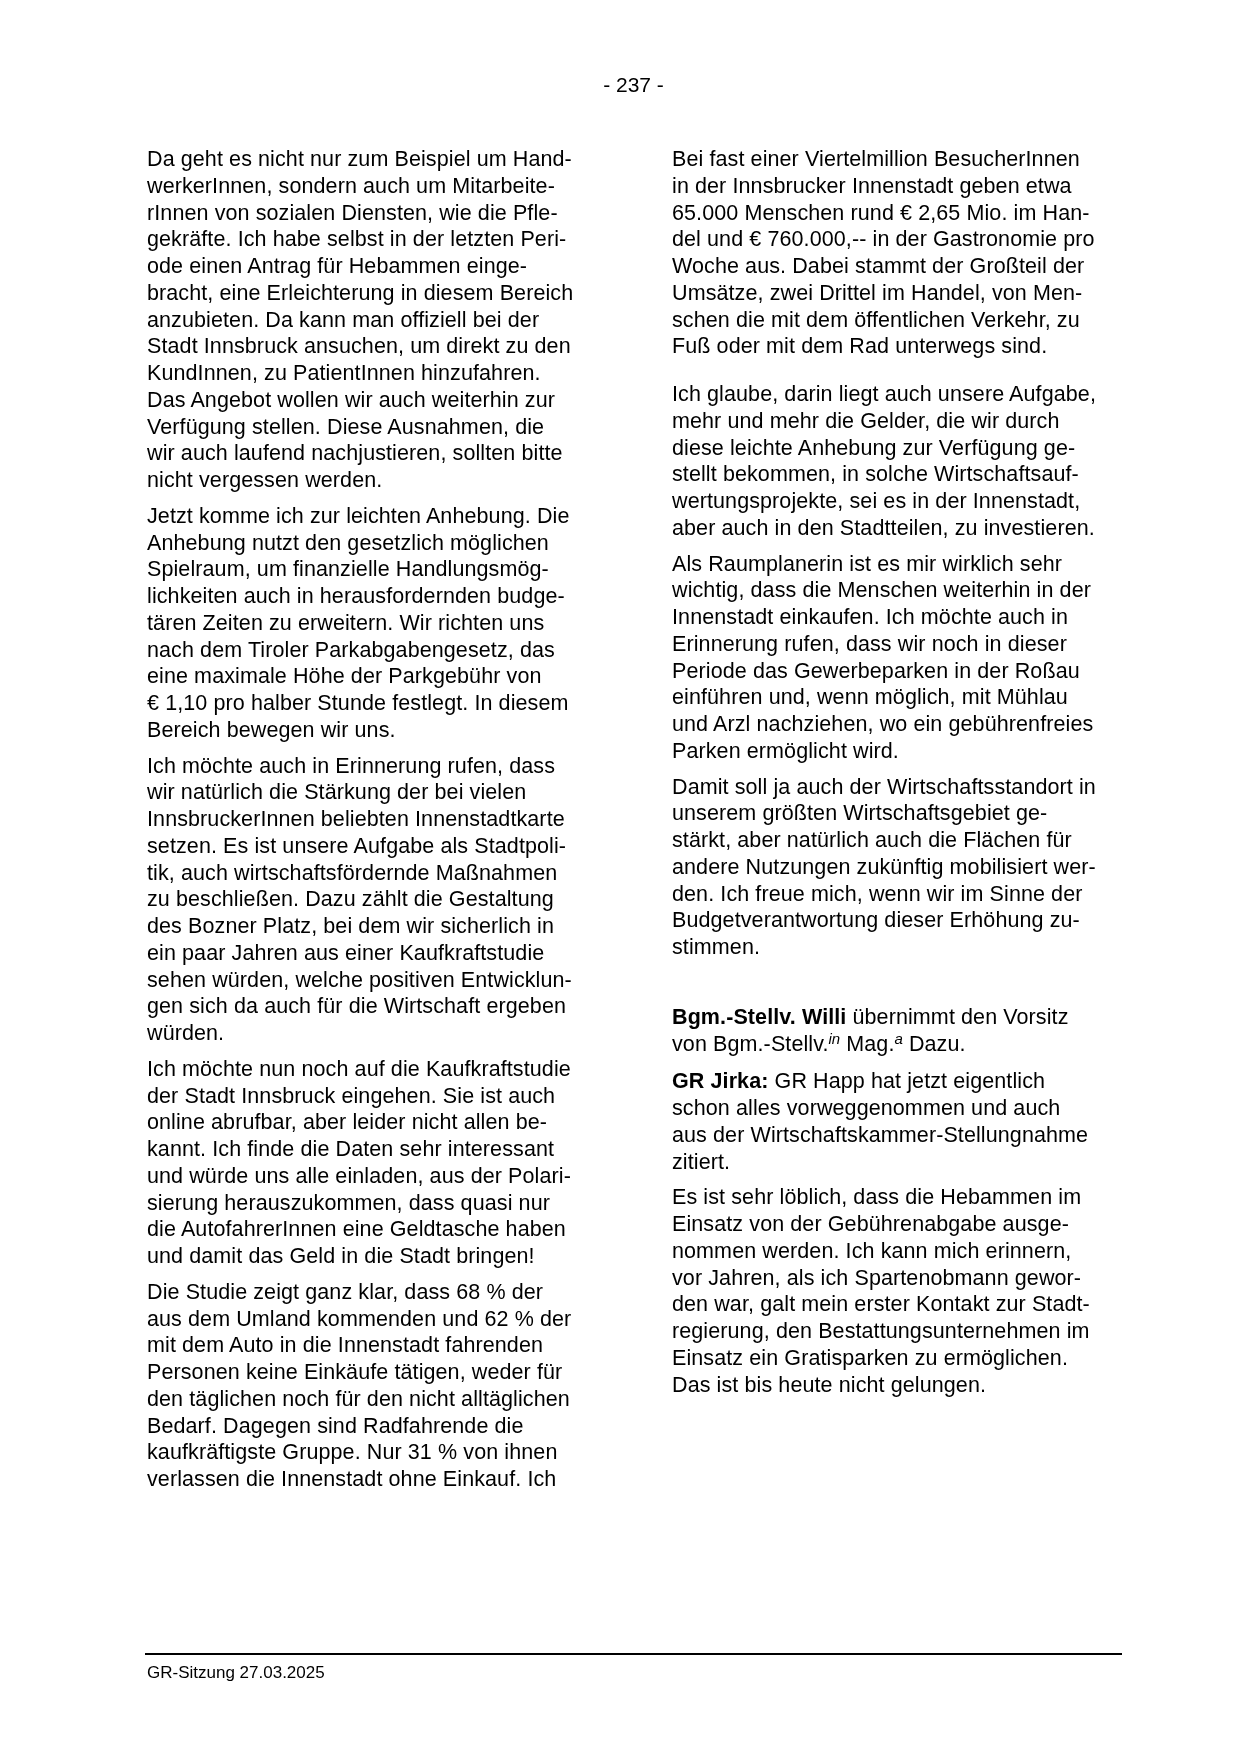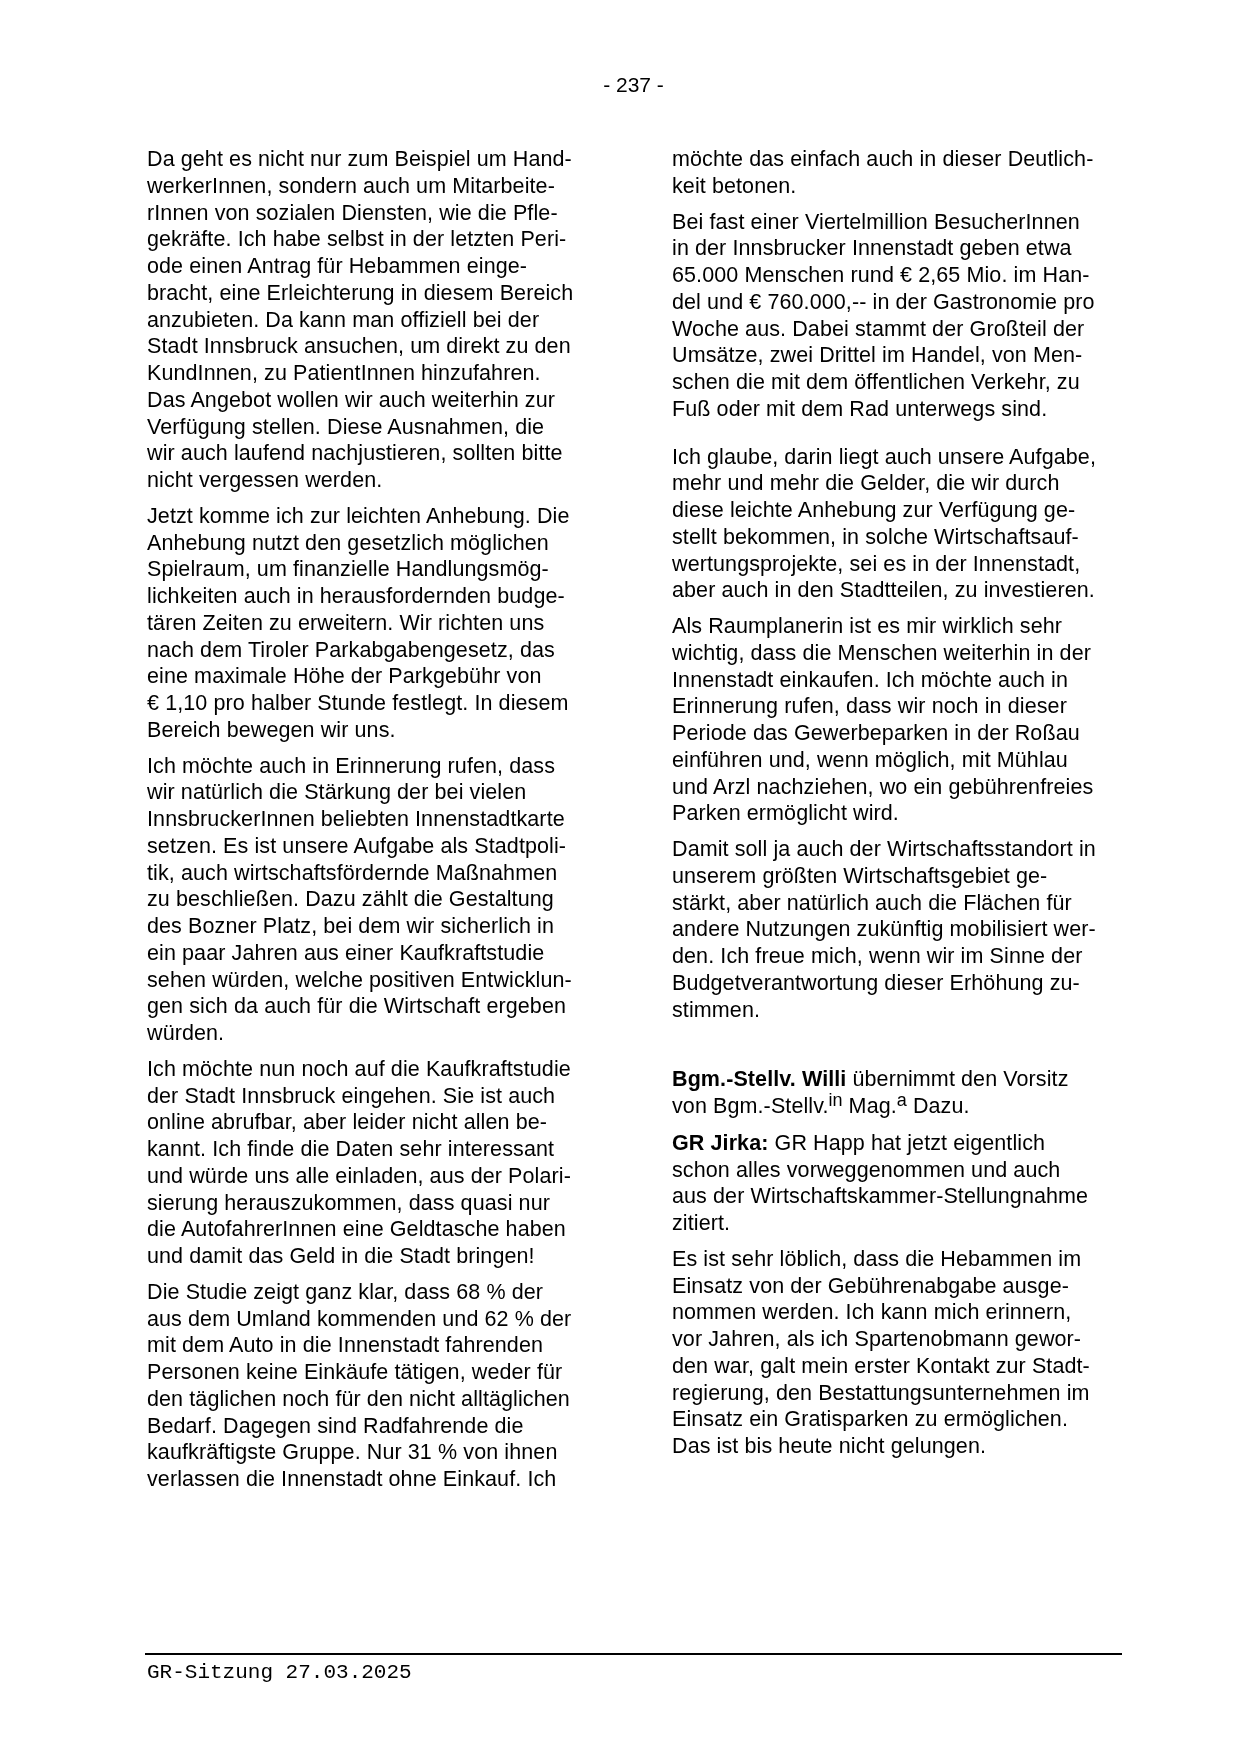--- a/index.html
+++ b/index.html
@@ -38,41 +38,41 @@
     font-size: 21.5px;
     line-height: 26.75px;
     white-space: pre-line;
     letter-spacing: 0.1px;
   }
   p.mt-r4     { margin-top: 21px; }
   p.mt-willi  { margin-top: 43px; }
   p.mt-jirka  { }
   .speaker { font-weight: bold; text-align: center; }
   .sup {
-    font-size: 18px;
+    font-size: 15px;
     position: relative;
     top: -7px;
     letter-spacing: 0;
+    font-style: italic;
   }
   .footer-rule {
     position: absolute;
     left: 145px;
     top: 1653px;
     width: 977px;
     height: 0;
     border-top: 2px solid #000000;
   }
   .footer-text {
     position: absolute;
     left: 147px;
     top: 1662px;
-    font-size: 21px;
+    font-size: 17px;
     line-height: 21px;
     white-space: pre;
-    font-family: Liberation Mono, monospace;
   }
 </style>
 </head>
 <body>
 
 <div class="page">
 
   <div class="page-number">- 237 -</div>
 
   <div class="col col-left">
@@ -121,22 +121,20 @@
 aus dem Umland kommenden und 62 % der
 mit dem Auto in die Innenstadt fahrenden
 Personen keine Einkäufe tätigen, weder für
 den täglichen noch für den nicht alltäglichen
 Bedarf. Dagegen sind Radfahrende die
 kaufkräftigste Gruppe. Nur 31 % von ihnen
 verlassen die Innenstadt ohne Einkauf. Ich</p>
   </div>
 
   <div class="col col-right">
-    <p>möchte das einfach auch in dieser Deutlich-
-keit betonen.</p>
     <p>Bei fast einer Viertelmillion BesucherInnen
 in der Innsbrucker Innenstadt geben etwa
 65.000 Menschen rund € 2,65 Mio. im Han-
 del und € 760.000,-- in der Gastronomie pro
 Woche aus. Dabei stammt der Großteil der
 Umsätze, zwei Drittel im Handel, von Men-
 schen die mit dem öffentlichen Verkehr, zu
 Fuß oder mit dem Rad unterwegs sind.</p>
     <p class="mt-r4">Ich glaube, darin liegt auch unsere Aufgabe,
 mehr und mehr die Gelder, die wir durch

